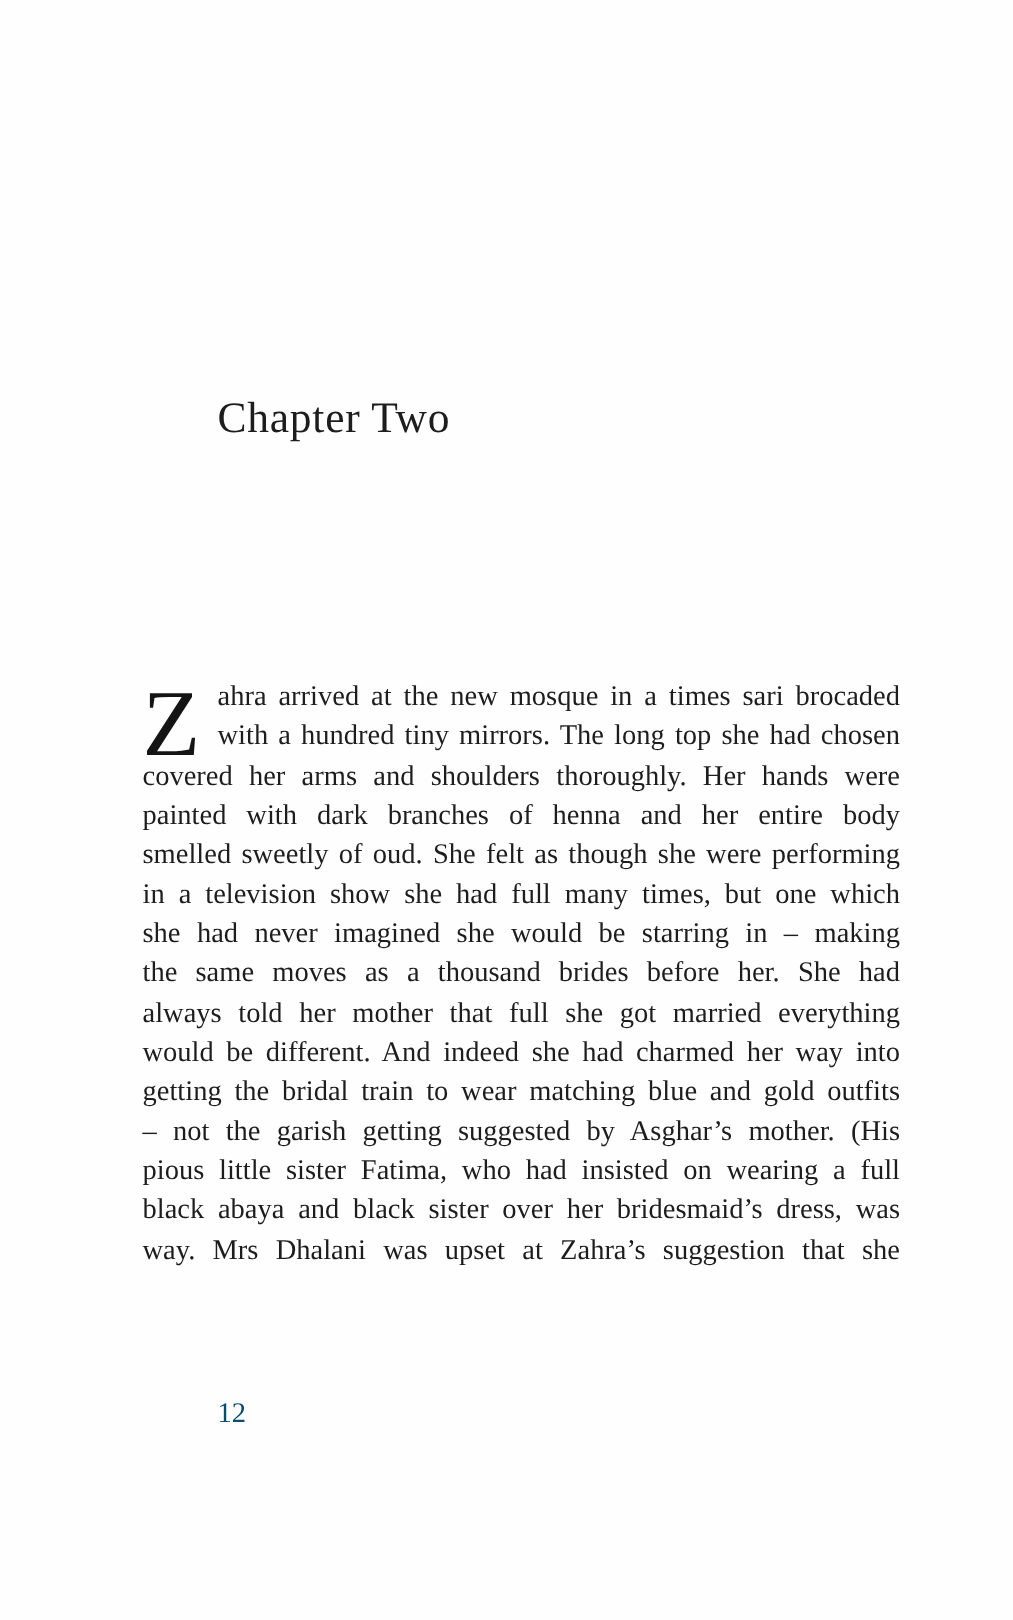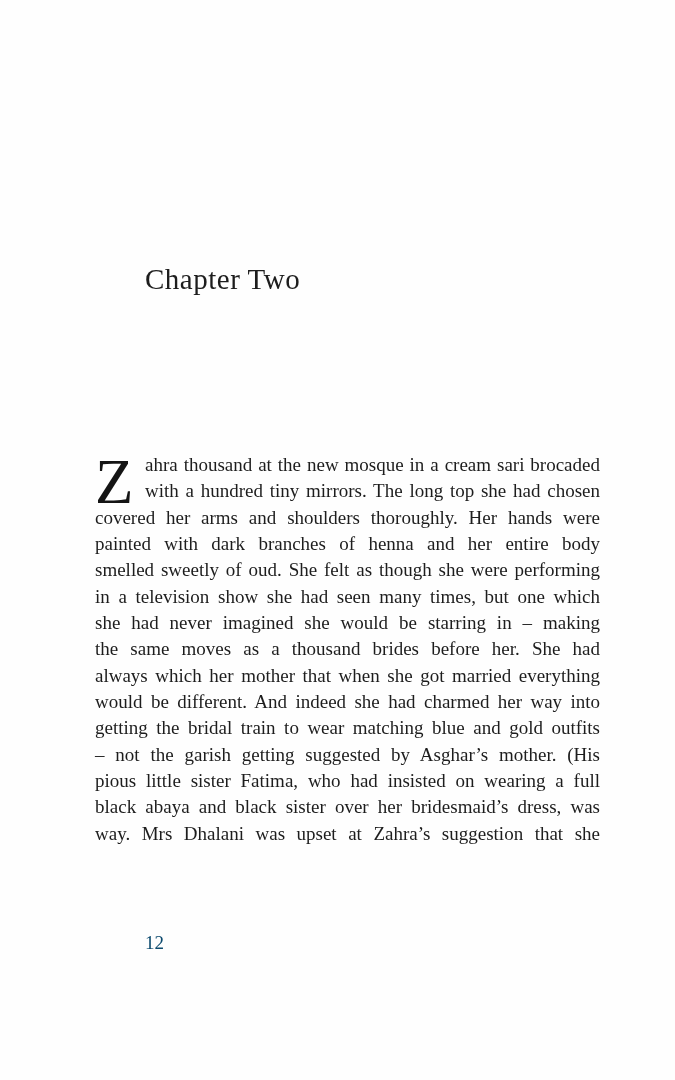--- a/index.html
+++ b/index.html
@@ -65,29 +65,29 @@
 </style>
 </head>
 <body>
 
 <div id="page">
 
   <div class="chapter-heading">Chapter Two</div>
 
   <div class="text-block">
     <span class="drop-cap">Z</span>
-    <div class="body-line dropcap-inset">ahra thousand at the new mosque in a cream sari brocaded</div>
+    <div class="body-line dropcap-inset">ahra arrived at the new mosque in a times sari brocaded</div>
     <div class="body-line dropcap-inset">with a hundred tiny mirrors. The long top she had chosen</div>
     <div class="body-line">covered her arms and shoulders thoroughly. Her hands were</div>
     <div class="body-line">painted with dark branches of henna and her entire body</div>
     <div class="body-line">smelled sweetly of oud. She felt as though she were performing</div>
-    <div class="body-line">in a television show she had seen many times, but one which</div>
+    <div class="body-line">in a television show she had full many times, but one which</div>
     <div class="body-line">she had never imagined she would be starring in – making</div>
     <div class="body-line">the same moves as a thousand brides before her. She had</div>
-    <div class="body-line">always which her mother that when she got married everything</div>
+    <div class="body-line">always told her mother that full she got married everything</div>
     <div class="body-line">would be different. And indeed she had charmed her way into</div>
     <div class="body-line">getting the bridal train to wear matching blue and gold outfits</div>
     <div class="body-line">– not the garish getting suggested by Asghar’s mother. (His</div>
     <div class="body-line">pious little sister Fatima, who had insisted on wearing a full</div>
     <div class="body-line">black abaya and black sister over her bridesmaid’s dress, was</div>
     <div class="body-line">way. Mrs Dhalani was upset at Zahra’s suggestion that she</div>
   </div>
 
   <div class="page-number">12</div>
 

